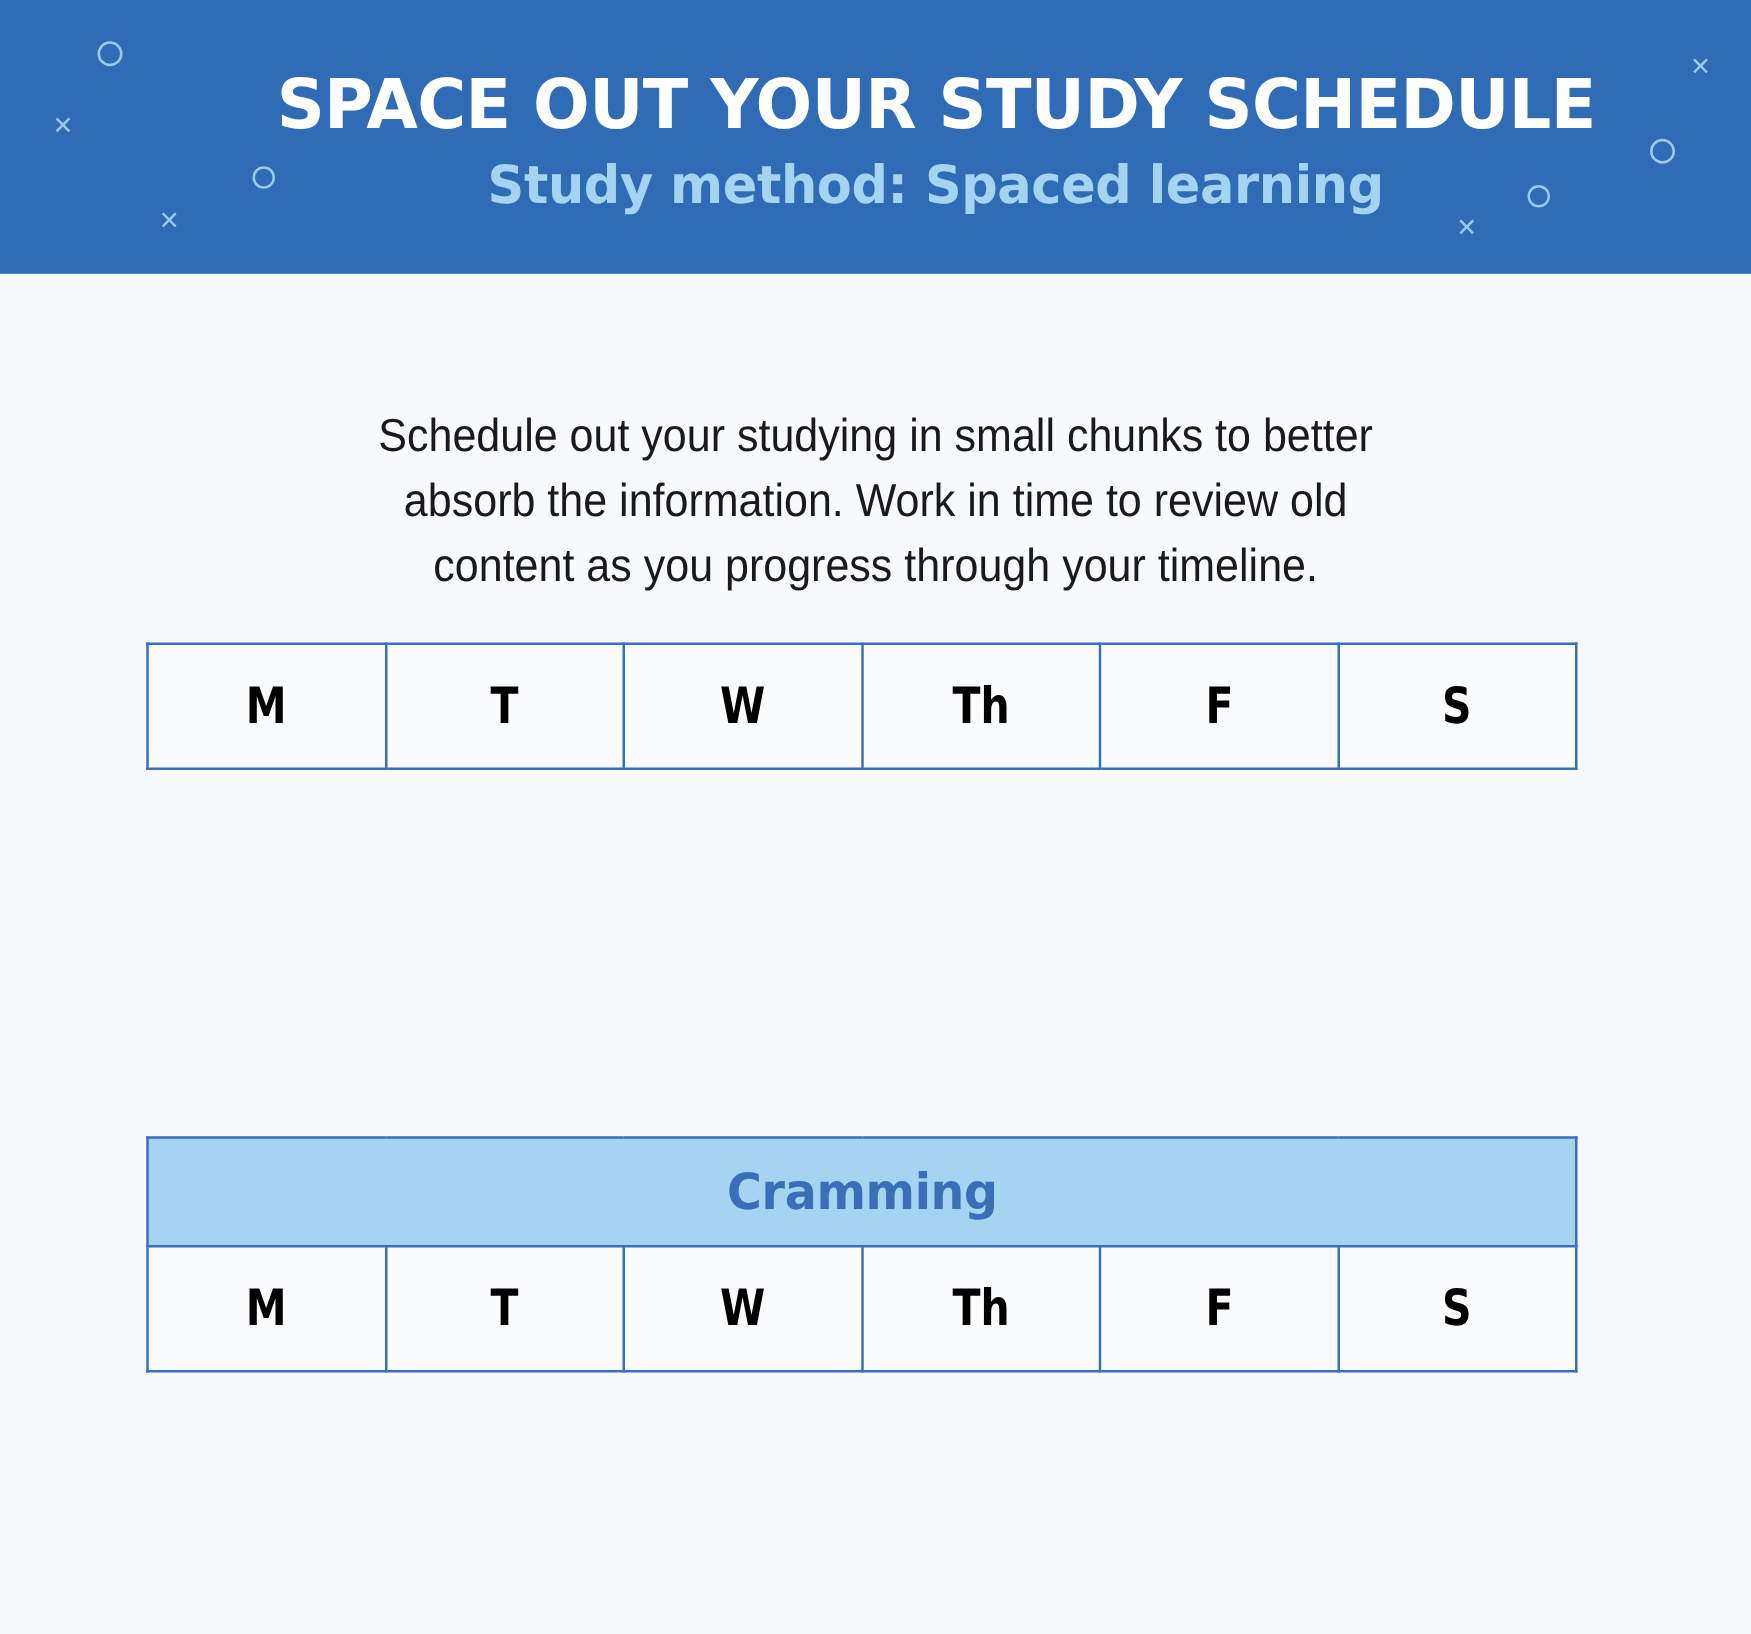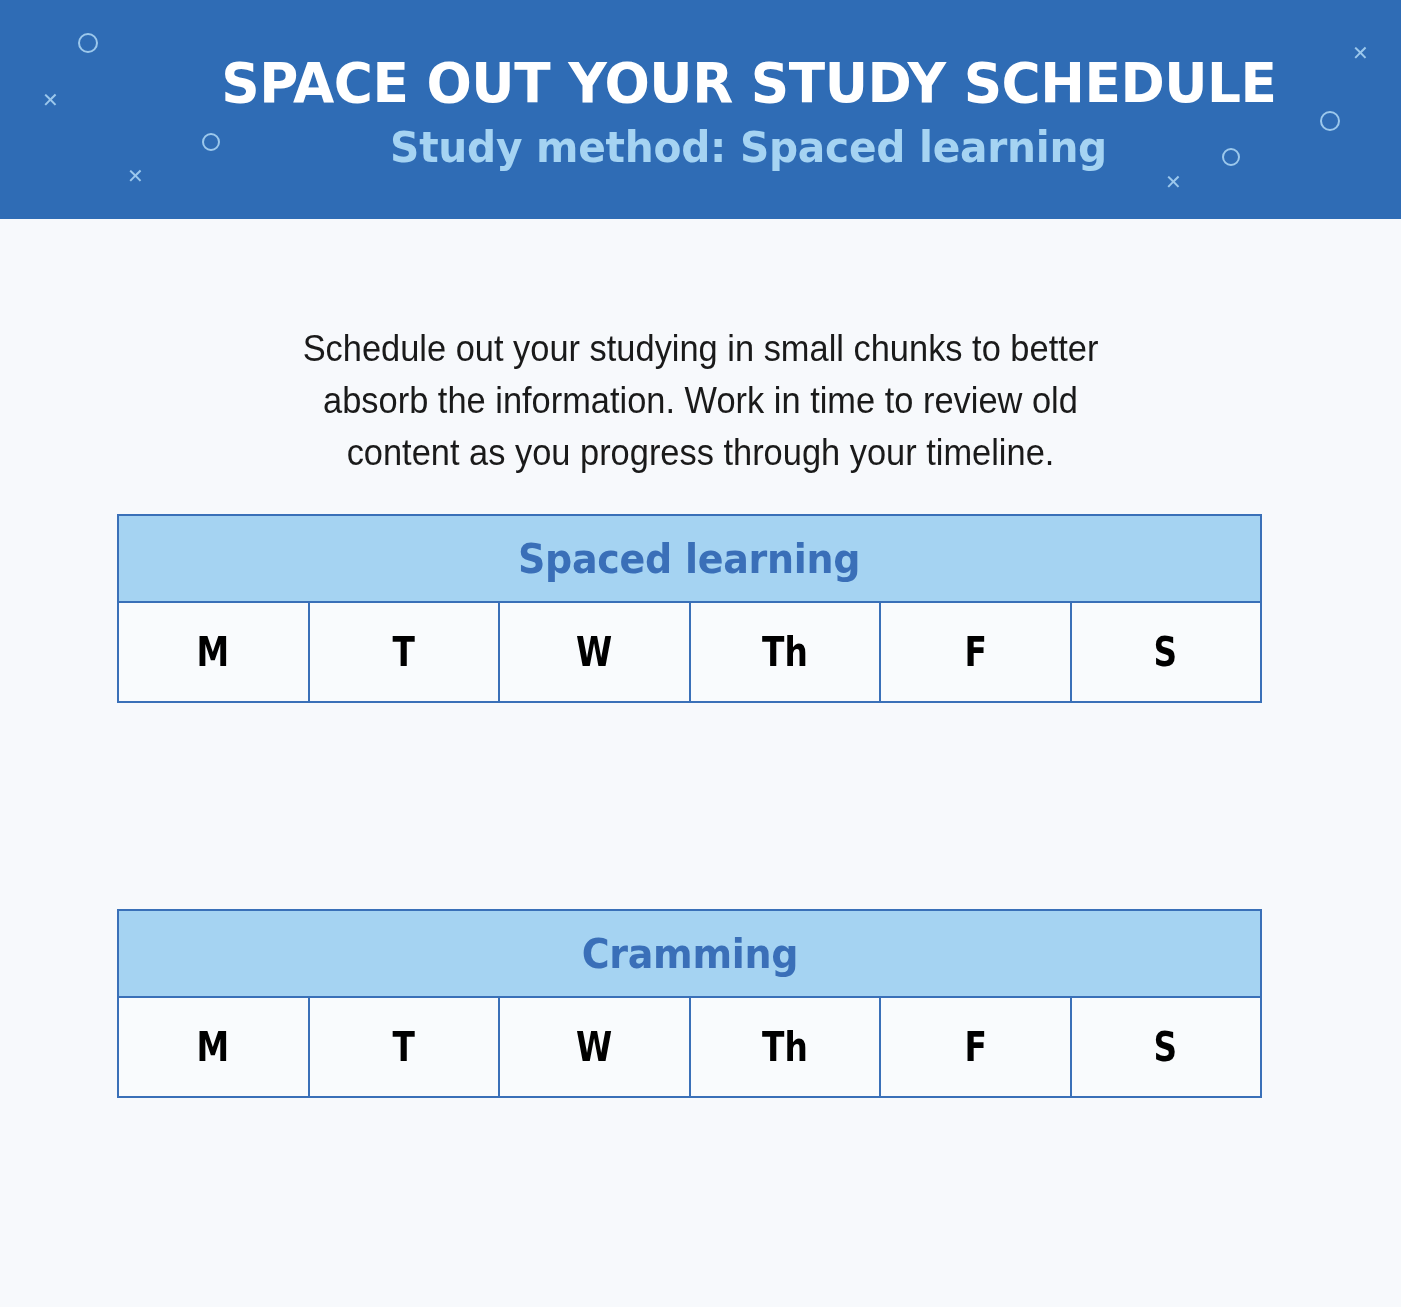--- a/index.html
+++ b/index.html
@@ -189,25 +189,20 @@
     <div class="banner-inner">
       <h1 class="banner-title">SPACE OUT YOUR STUDY SCHEDULE</h1>
       <h2 class="banner-subtitle">Study method: Spaced learning</h2>
     </div>
   </div>
 
   <p class="intro">Schedule out your studying in small chunks to better absorb the information. Work in time to review old content as you progress through your timeline.</p>
 
   <table class="sched-table t1">
     <tbody>
-      <tr>
-        <td class="table-caption-cell" colspan="6">
-          <span class="table-caption-text">Spaced learning</span>
-        </td>
-      </tr>
       <tr>
         <td class="day-cell"><span class="day-label">M</span></td>
         <td class="day-cell"><span class="day-label">T</span></td>
         <td class="day-cell"><span class="day-label">W</span></td>
         <td class="day-cell"><span class="day-label">Th</span></td>
         <td class="day-cell"><span class="day-label">F</span></td>
         <td class="day-cell"><span class="day-label">S</span></td>
       </tr>
     </tbody>
   </table>

